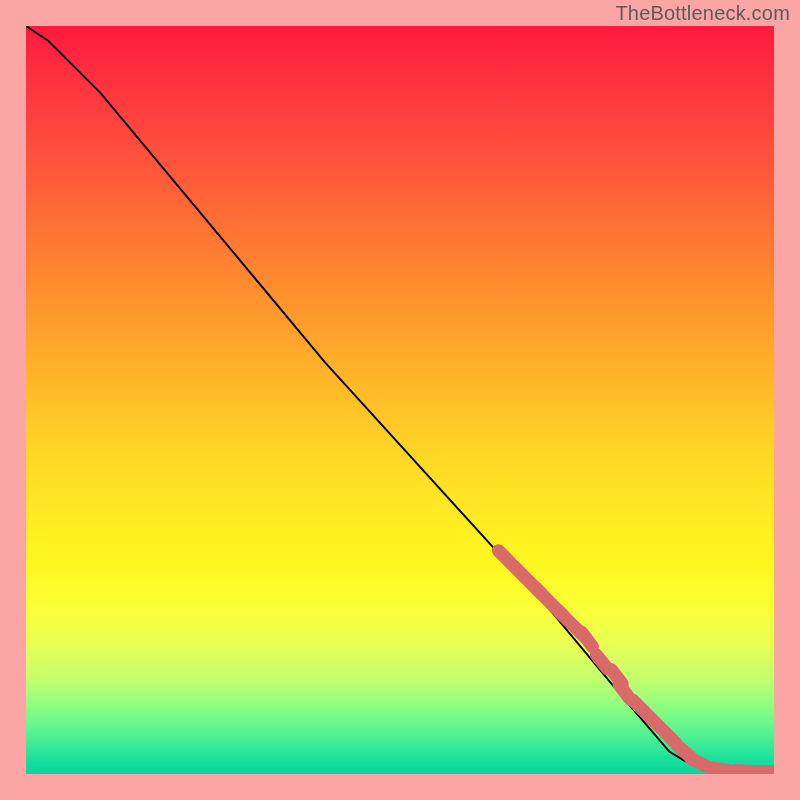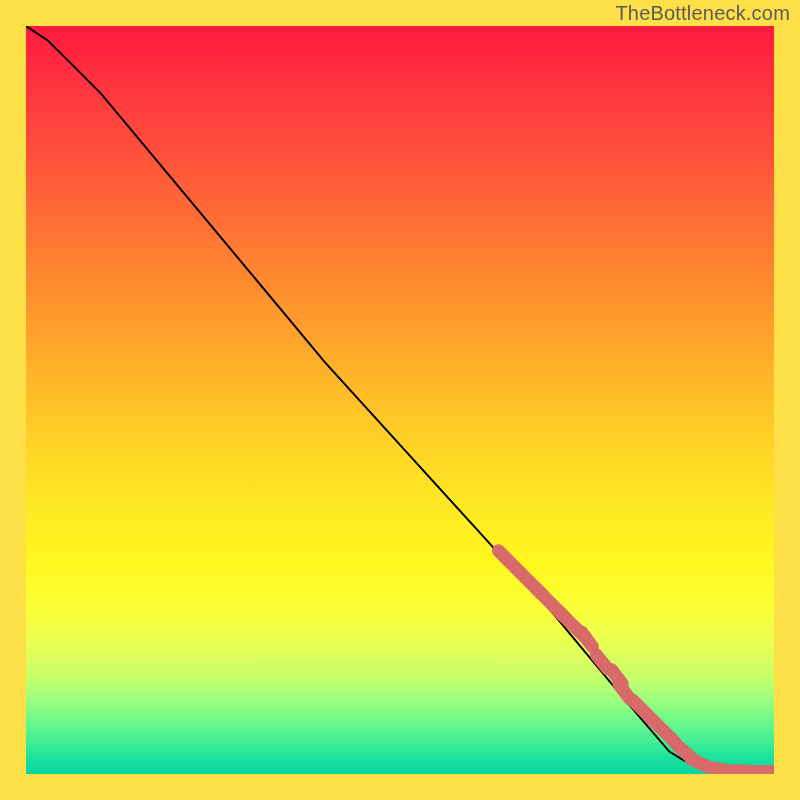--- a/index.html
+++ b/index.html
@@ -7,21 +7,21 @@
     padding: 0;
     background: #fff;
     width: 800px;
     height: 800px;
     overflow: hidden;
   }
   .frame {
     position: relative;
     width: 800px;
     height: 800px;
-    background: #fde047;
+    background: #fca5a5;
   }
   .watermark {
     position: absolute;
     top: 2px;
     right: 10px;
     font-family: Arial, Helvetica, sans-serif;
     font-size: 20px;
     font-weight: 500;
     color: #5b5b5b;
     letter-spacing: 0.2px;

